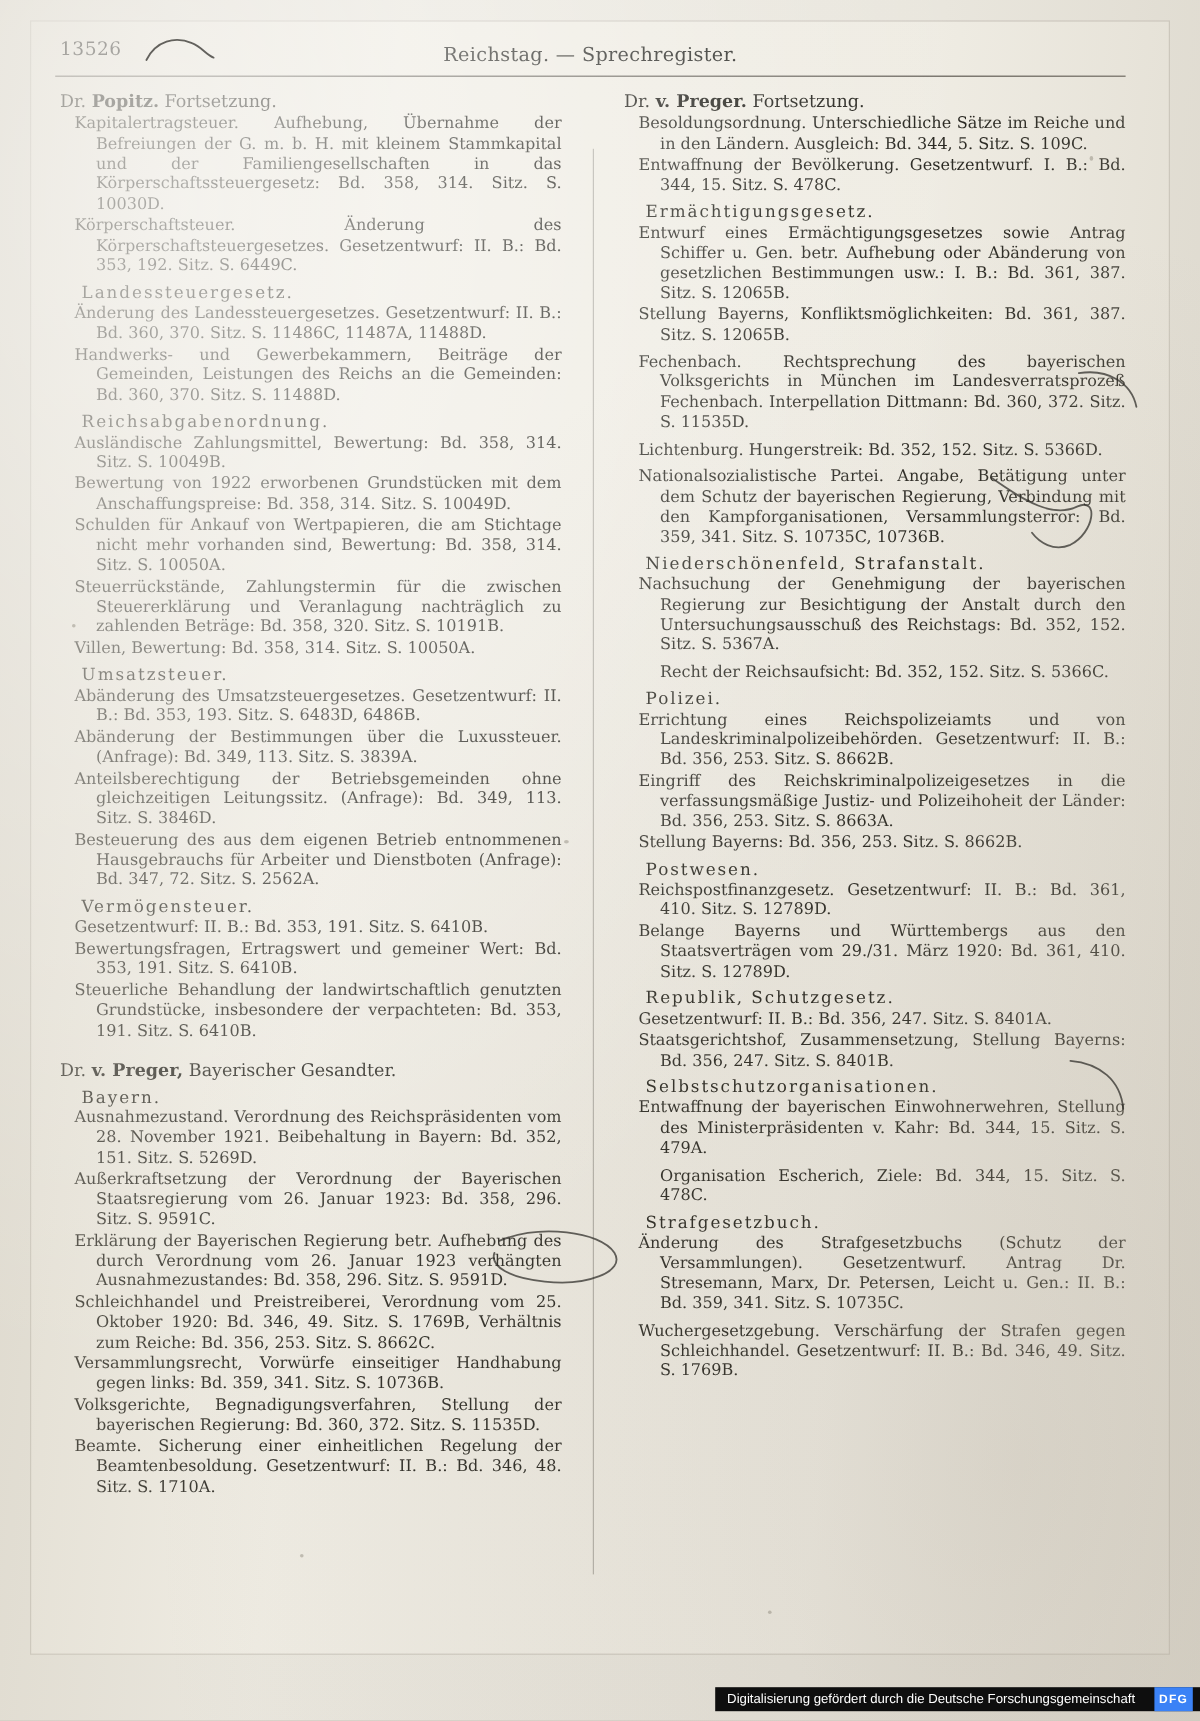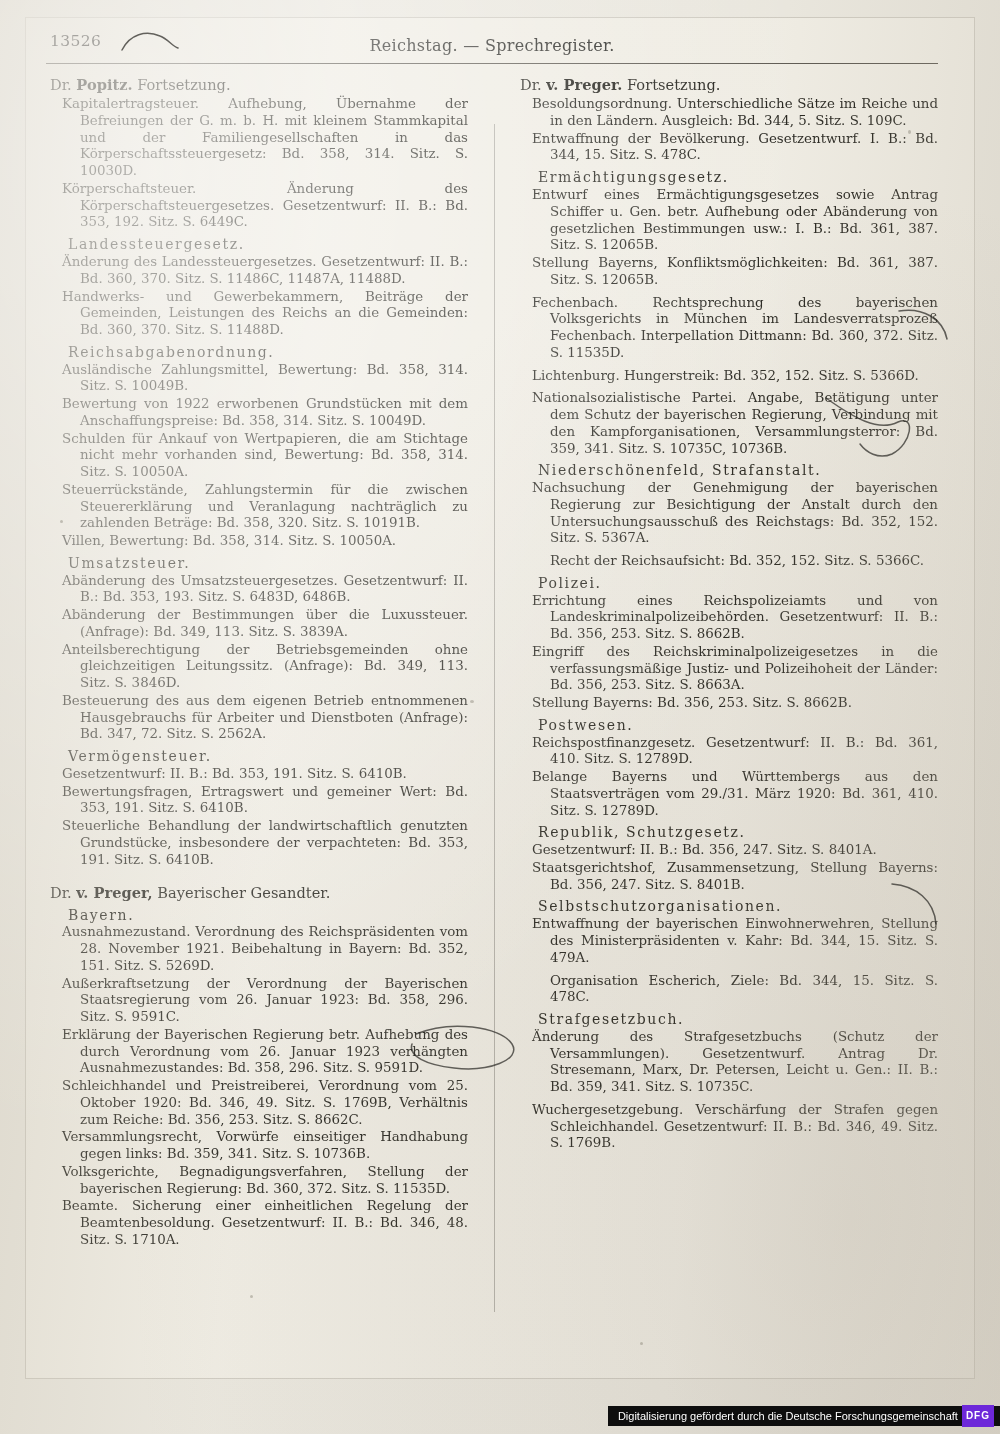--- a/index.html
+++ b/index.html
@@ -153,25 +153,24 @@
     bottom: 8px;
     height: 20px;
     background: #0e0e0e;
     color: #ffffff;
     font-family: "Liberation Sans", sans-serif;
     font-size: 11px;
     line-height: 20px;
     padding: 0 6px 0 10px;
     white-space: nowrap;
     display: flex;
-    align-items: center;
-    gap: 4px;
+    gap: 16px;
   }
   .footbar .dfg {
-    background: #6d28d9;
+    background: #3b82f6;
     color: #fff;
     font-weight: bold;
     font-size: 10px;
     padding: 1px 4px;
     letter-spacing: 1px;
   }
 
   
   .mark {
     position: absolute;

